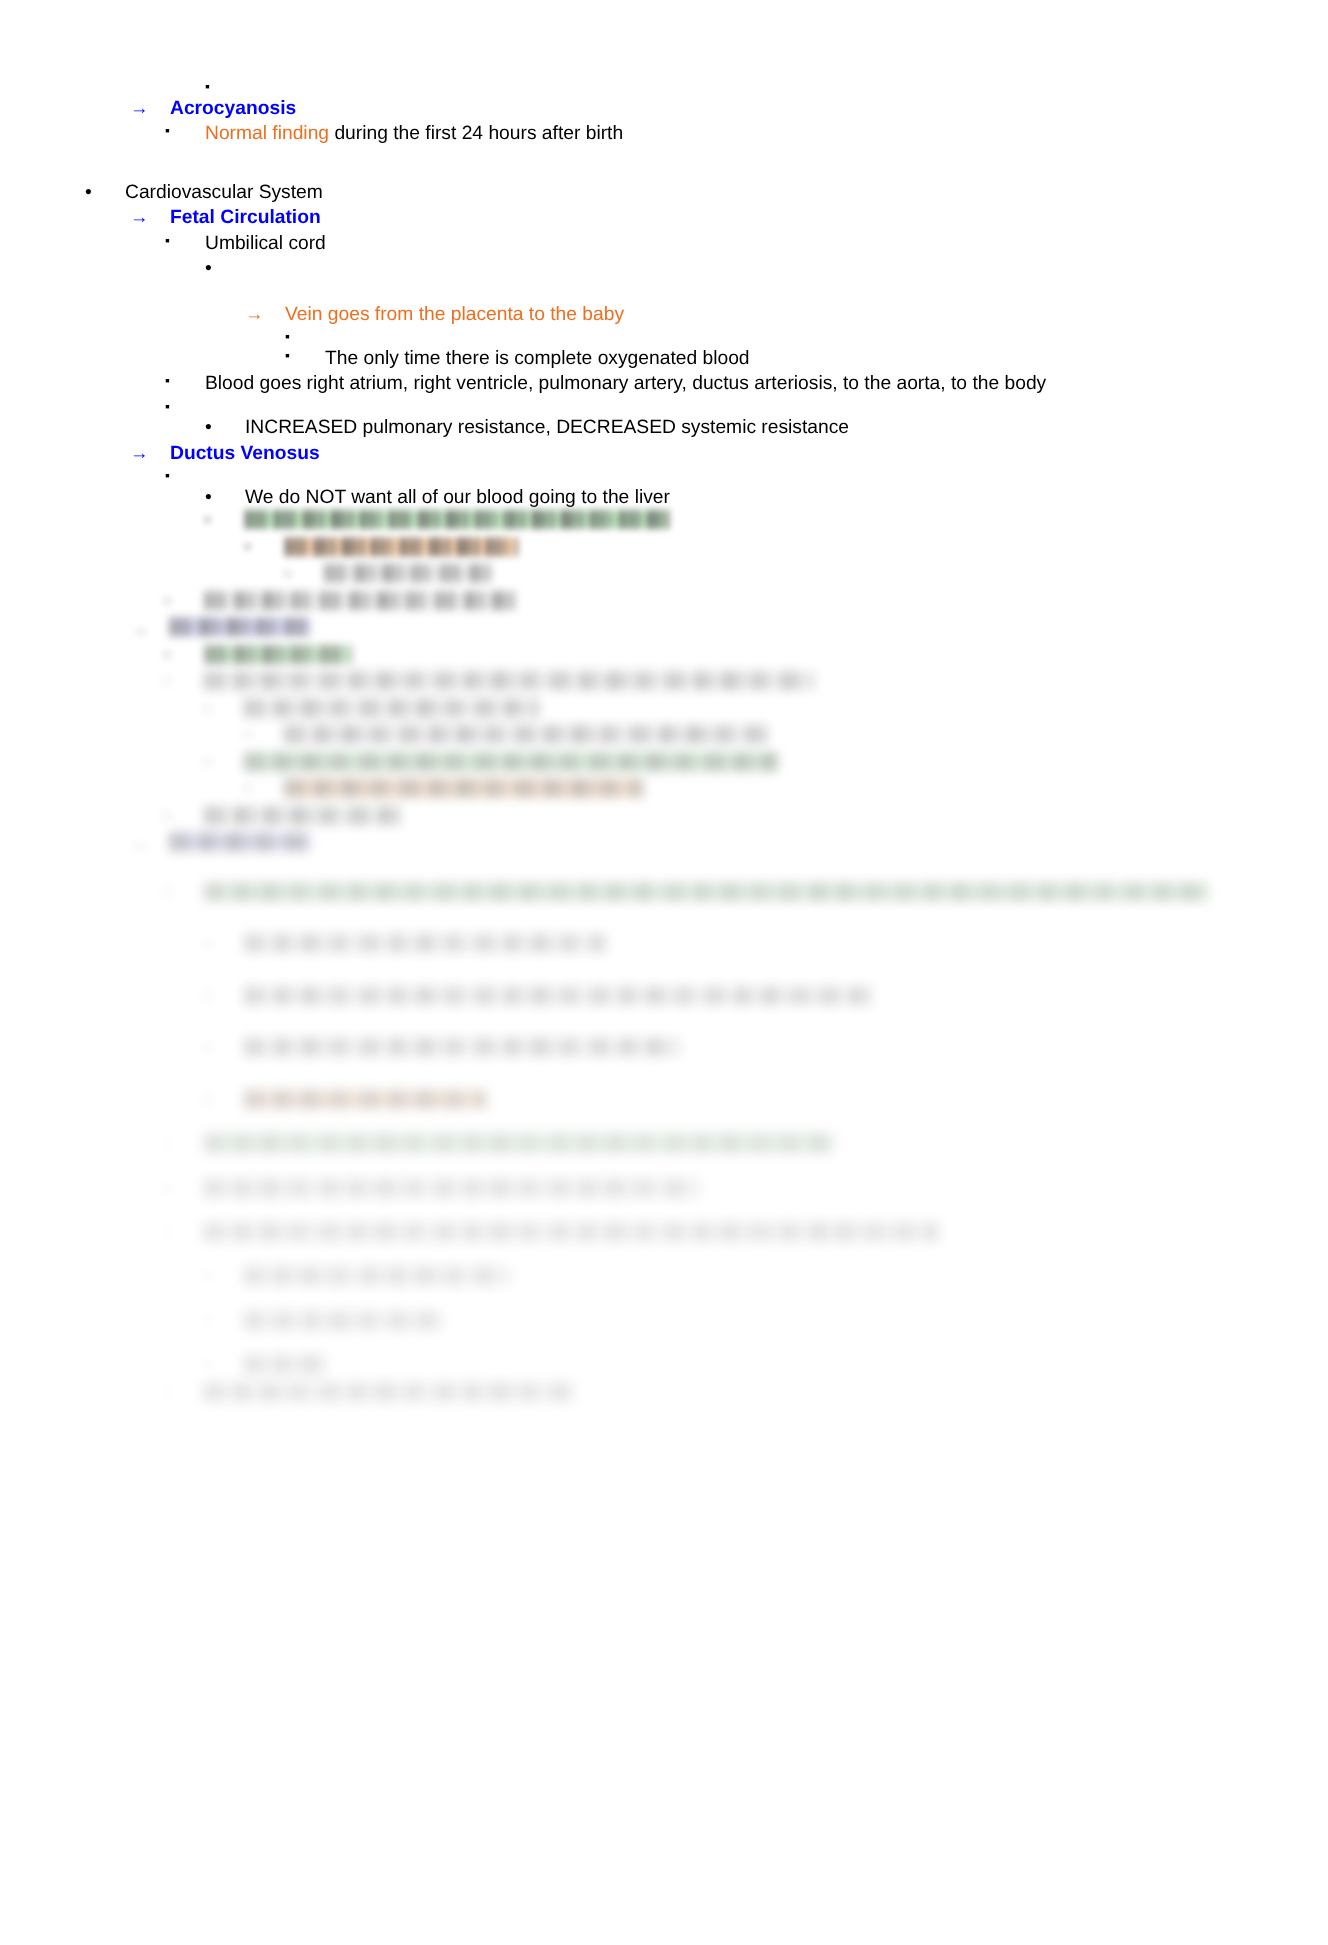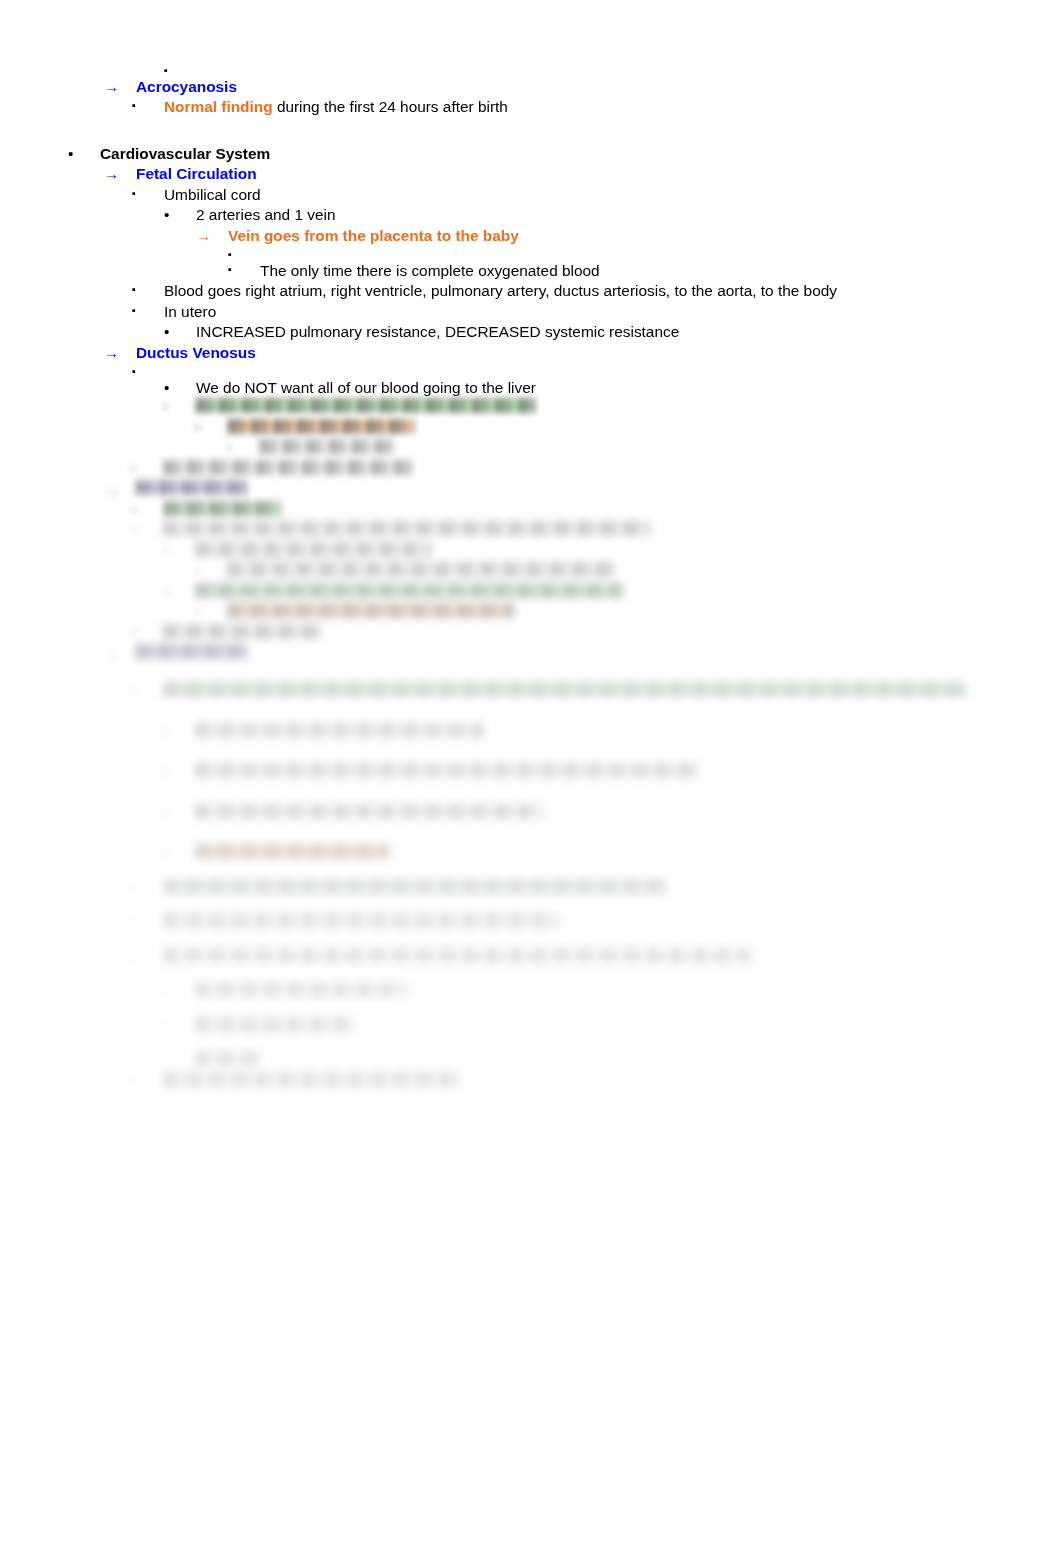--- a/index.html
+++ b/index.html
@@ -46,23 +46,23 @@
   .lv4 { padding-left: 104px; }
   .lv5 { padding-left: 136px; }
   .lv6 { padding-left: 168px; }
 
   .marker.disc   { width: 32px; }
   .marker.arrow  { width: 32px; font-size: 15px; }
   .marker.square { width: 32px; font-size: 11px; position: relative; top: 1px; }
 
   
   .blue   { color: #0000ff; font-weight: bold; }
-  .orange { color: #ed6f1f; font-weight: bold; }
+  .orange { color: #ed6f1f; font-weight: normal; margin-top: 16px; }
   .green  { color: #007a1f; font-weight: bold; }
-  .bold   { font-weight: bold; }
+  .bold   { font-weight: normal; }
 
   .hl-green  { background: #b5e6b5; }
   .hl-orange { background: #fac79b; }
   .hl-blue   { background: #c7c7f7; }
 
   .spacer-lg { height: 26px; }
 
   
   .blurred { filter: blur(3.1px); opacity: 0.78; }
   .blurred-2 { filter: blur(3.6px); opacity: 0.62; }
@@ -103,21 +103,20 @@
     <span class="txt blue">Fetal Circulation</span>
   </div>
 
   <div class="row lv3">
     <span class="marker square">▪</span>
     <span class="txt">Umbilical cord</span>
   </div>
 
   <div class="row lv4">
     <span class="marker disc">•</span>
-    <span class="txt">2 arteries and 1 vein</span>
   </div>
 
   <div class="row lv5">
     <span class="marker arrow orange">→</span>
     <span class="txt orange">Vein goes from the placenta to the baby</span>
   </div>
 
   <div class="row lv6">
     <span class="marker square">▪</span>
   </div>
@@ -127,21 +126,20 @@
     <span class="txt">The only time there is complete oxygenated blood</span>
   </div>
 
   <div class="row lv3">
     <span class="marker square">▪</span>
     <span class="txt">Blood goes right atrium, right ventricle, pulmonary artery, ductus arteriosis, to the aorta, to the body</span>
   </div>
 
   <div class="row lv3">
     <span class="marker square">▪</span>
-    <span class="txt">In utero</span>
   </div>
 
   <div class="row lv4">
     <span class="marker disc">•</span>
     <span class="txt">INCREASED pulmonary resistance, DECREASED systemic resistance</span>
   </div>
 
   <div class="row lv2">
     <span class="marker arrow blue">→</span>
     <span class="txt blue">Ductus Venosus</span>

